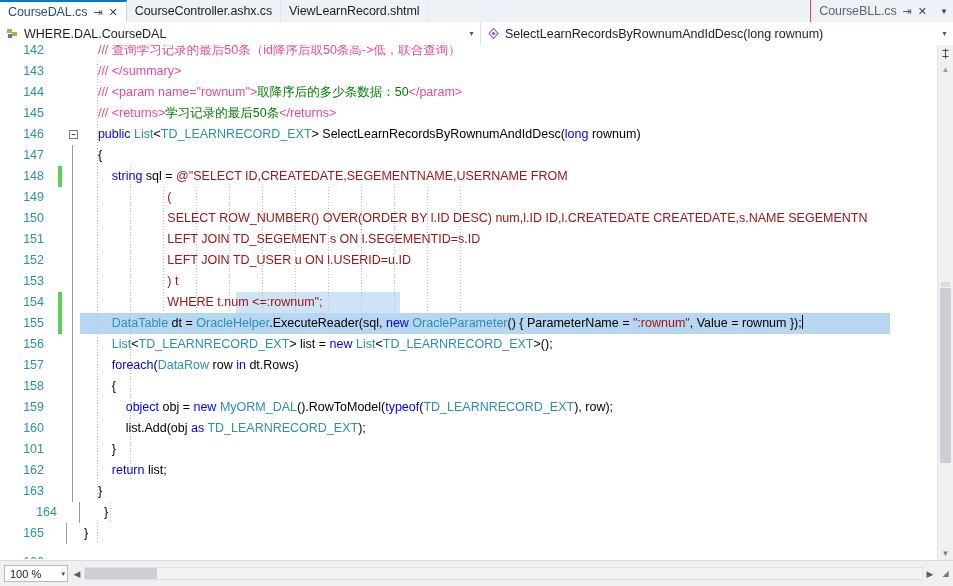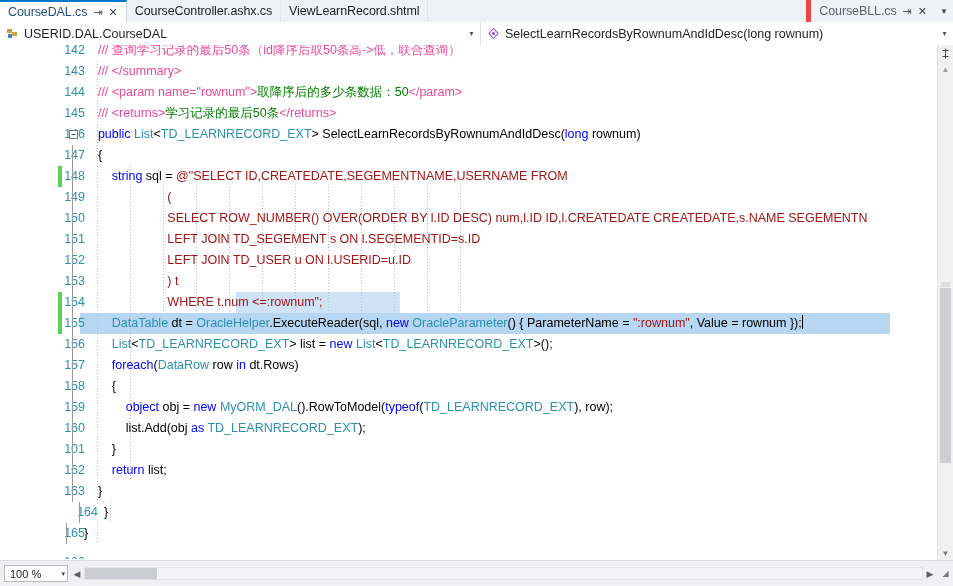--- a/index.html
+++ b/index.html
@@ -37,21 +37,21 @@
     border-right:1px solid #c8d0e0;
   }
   .tab.active .tab-label{color:#1f4e79;}
   .tab .tab-label{letter-spacing:-0.1px;}
   .tab-icon{
     font-size:11px;color:#4a5568;line-height:1;cursor:default;
   }
   .tab-close{font-size:11px;color:#3b4252;line-height:1;}
   .tabstrip-spacer{flex:1;background:#eef1f6;border-right:none;}
   .tab.right{
-    background:#eef1f6;color:#5a6473;border-right:none;border-left:5px solid #ef4444;
+    background:#eef1f6;color:#5a6473;border-right:none;border-left:1px solid #ef4444;
   }
   .tabstrip-overflow{
     display:flex;align-items:center;justify-content:center;
     width:18px;background:#eef1f6;color:#3b4252;font-size:9px;
   }
 
   
   .navbar{
     position:absolute;left:0;top:22px;width:953px;height:23px;
     background:#ffffff;border-bottom:1px solid #c9c9c9;
@@ -83,21 +83,21 @@
     background:#ffffff;overflow:hidden;
   }
   .code-surface{position:absolute;left:0;top:0;width:938px;height:516px;background:#fff;overflow:hidden;}
   .line{
     position:relative;height:21px;line-height:21px;white-space:pre;
     font-family:"Liberation Sans", sans-serif;
     font-size:12.5px;
   }
   .ln{
     position:absolute;left:0;top:0;width:44px;text-align:right;
-    color:#2b91af;font-size:12.5px;font-family:"Liberation Sans",sans-serif;padding-left:41px;
+    color:#2b91af;font-size:12.5px;font-family:"Liberation Sans",sans-serif;
   }
   .chg{
     position:absolute;left:58px;top:0;width:4px;height:21px;background:transparent;
   }
   .chg.green{background:#57d457;}
   .fold{
     position:absolute;left:66px;top:0;width:14px;height:21px;
     display:flex;align-items:center;justify-content:center;
     color:#6d6d6d;font-size:9px;
   }
@@ -212,21 +212,21 @@
 
   <div class="navbar">
     <div class="nav-combo left">
       <span class="nav-ico">
         <svg width="13" height="13" viewBox="0 0 13 13">
           <rect x="1" y="2" width="5" height="4" fill="#c8a24a"></rect>
           <rect x="6" y="5" width="5" height="4" fill="#c8a24a"></rect>
           <rect x="2" y="7" width="4" height="4" fill="#4a7fc1"></rect>
         </svg>
       </span>
-      <span class="nav-text">USERID.DAL.CourseDAL</span>
+      <span class="nav-text">WHERE.DAL.CourseDAL</span>
       <span class="nav-arrow">▾</span>
     </div>
     <div class="nav-combo right">
       <span class="nav-ico">
         <svg width="13" height="13" viewBox="0 0 13 13">
           <path d="M6.5 1.5 L11 6.5 L6.5 11.5 L2 6.5 Z" fill="none" stroke="#8f52c9" stroke-width="1.1"></path>
           <circle cx="6.5" cy="6.5" r="1.6" fill="#8f52c9"></circle>
         </svg>
       </span>
       <span class="nav-text">SelectLearnRecordsByRownumAndIdDesc(long rownum)</span>

